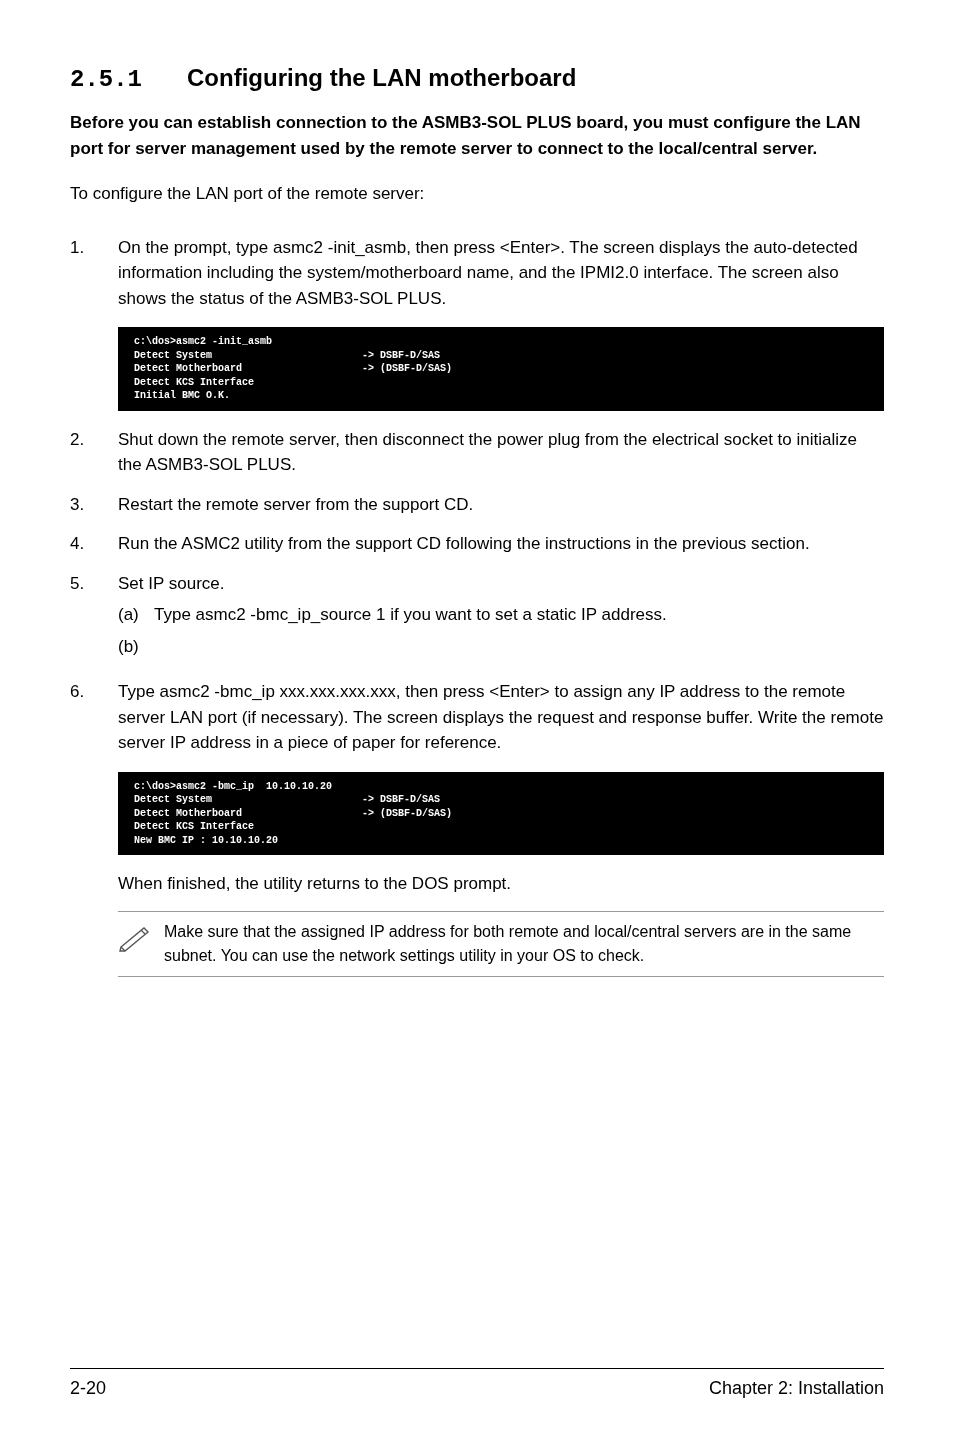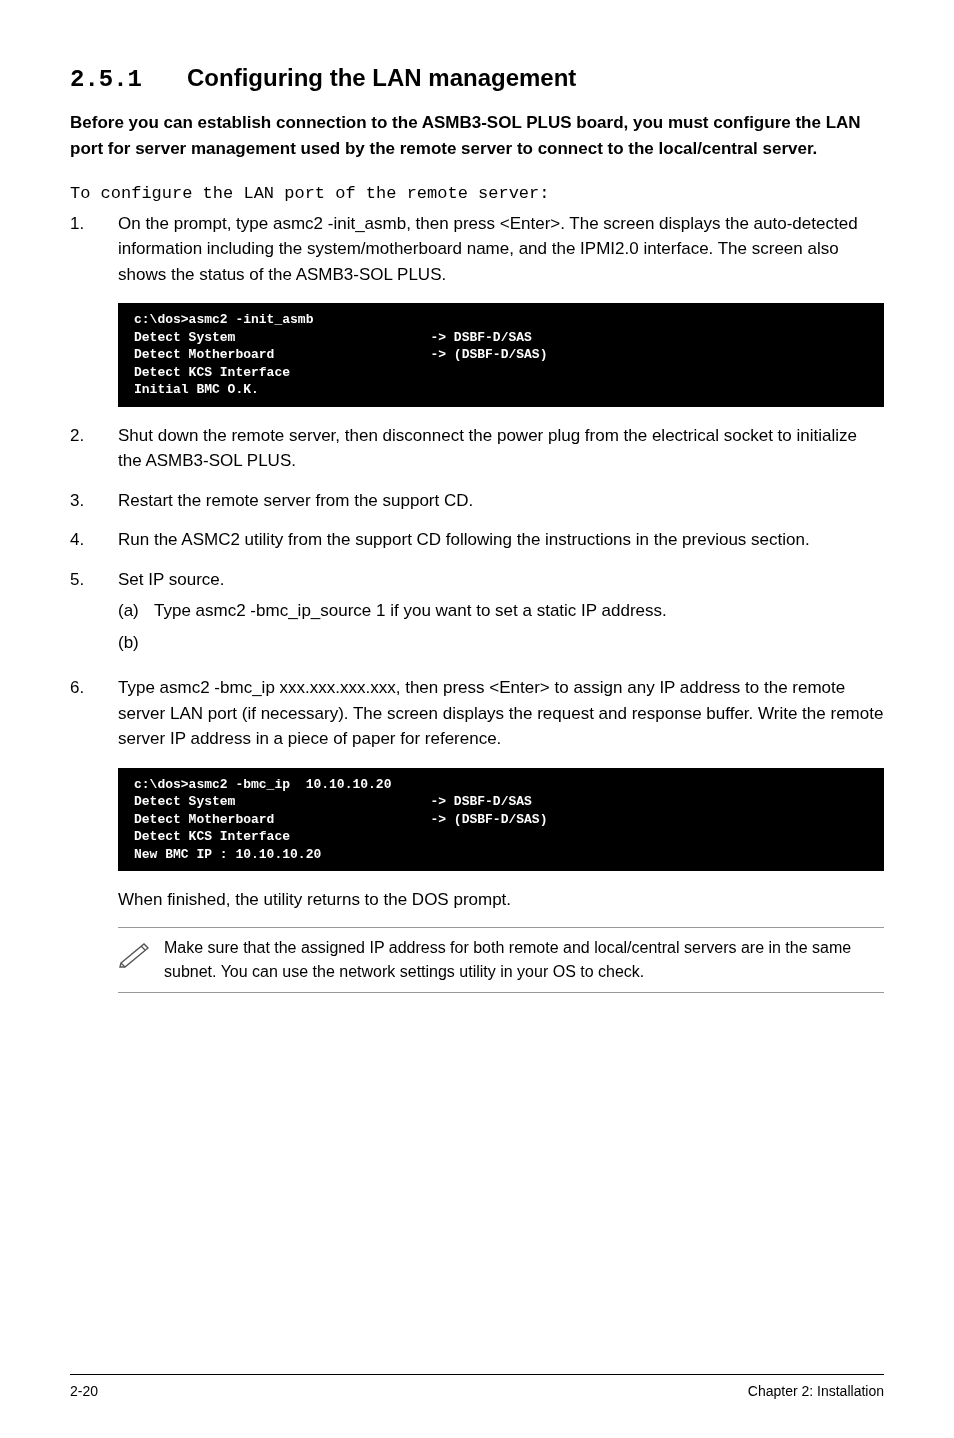--- a/index.html
+++ b/index.html
@@ -26,22 +26,21 @@
     .section-number {
       display: inline-block;
       margin-right: 45px;
       font-family: Liberation Mono, monospace;
     }
     .intro-para {
       margin-bottom: 20px;
       font-weight: bold;
     }
     .sub-para {
-      margin-bottom: 4px;
-      font-family: Liberation Mono, monospace;
+      margin-bottom: 28px;
     }
     ol {
       list-style: none;
       margin-left: 0;
       padding-left: 0;
     }
     ol > li {
       display: flex;
       margin-bottom: 14px;
     }
@@ -49,21 +48,21 @@
       min-width: 48px;
       flex-shrink: 0;
     }
     .li-body {
       flex: 1;
     }
     .console {
       background: #000000;
       color: #ffffff;
       font-family: 'Courier New', Courier, monospace;
-      font-size: 13px;
+      font-size: 10px;
       font-weight: bold;
       padding: 8px 16px;
       margin: 16px 0 16px 48px;
       white-space: pre;
       line-height: 1.35;
     }
     .indent-para {
       margin-left: 48px;
       margin-bottom: 14px;
     }
@@ -102,28 +101,28 @@
     }
     .footer {
       position: absolute;
       bottom: 36px;
       left: 70px;
       right: 70px;
       border-top: 1px solid #000;
       padding-top: 6px;
       display: flex;
       justify-content: space-between;
-      font-size: 14px;
+      font-size: 18px;
     }
   </style>
 </head>
 <body>
 
 <h2>
-  <span class="section-number">2.5.1</span><span>Configuring the LAN management</span>
+  <span class="section-number">2.5.1</span><span>Configuring the LAN motherboard</span>
 </h2>
 
 <p class="intro-para">Before you can establish connection to the ASMB3-SOL PLUS board, you must configure the LAN port for server management used by the remote server to connect to the local/central server.</p>
 
 <p class="sub-para">To configure the LAN port of the remote server:</p>
 
 <ol>
   <li>
     <span class="li-num">1.</span>
     <span class="li-body">On the prompt, type asmc2 -init_asmb, then press &lt;Enter&gt;. The screen displays the auto-detected information including the system/motherboard name, and the IPMI2.0 interface. The screen also shows the status of the ASMB3-SOL PLUS.</span>

